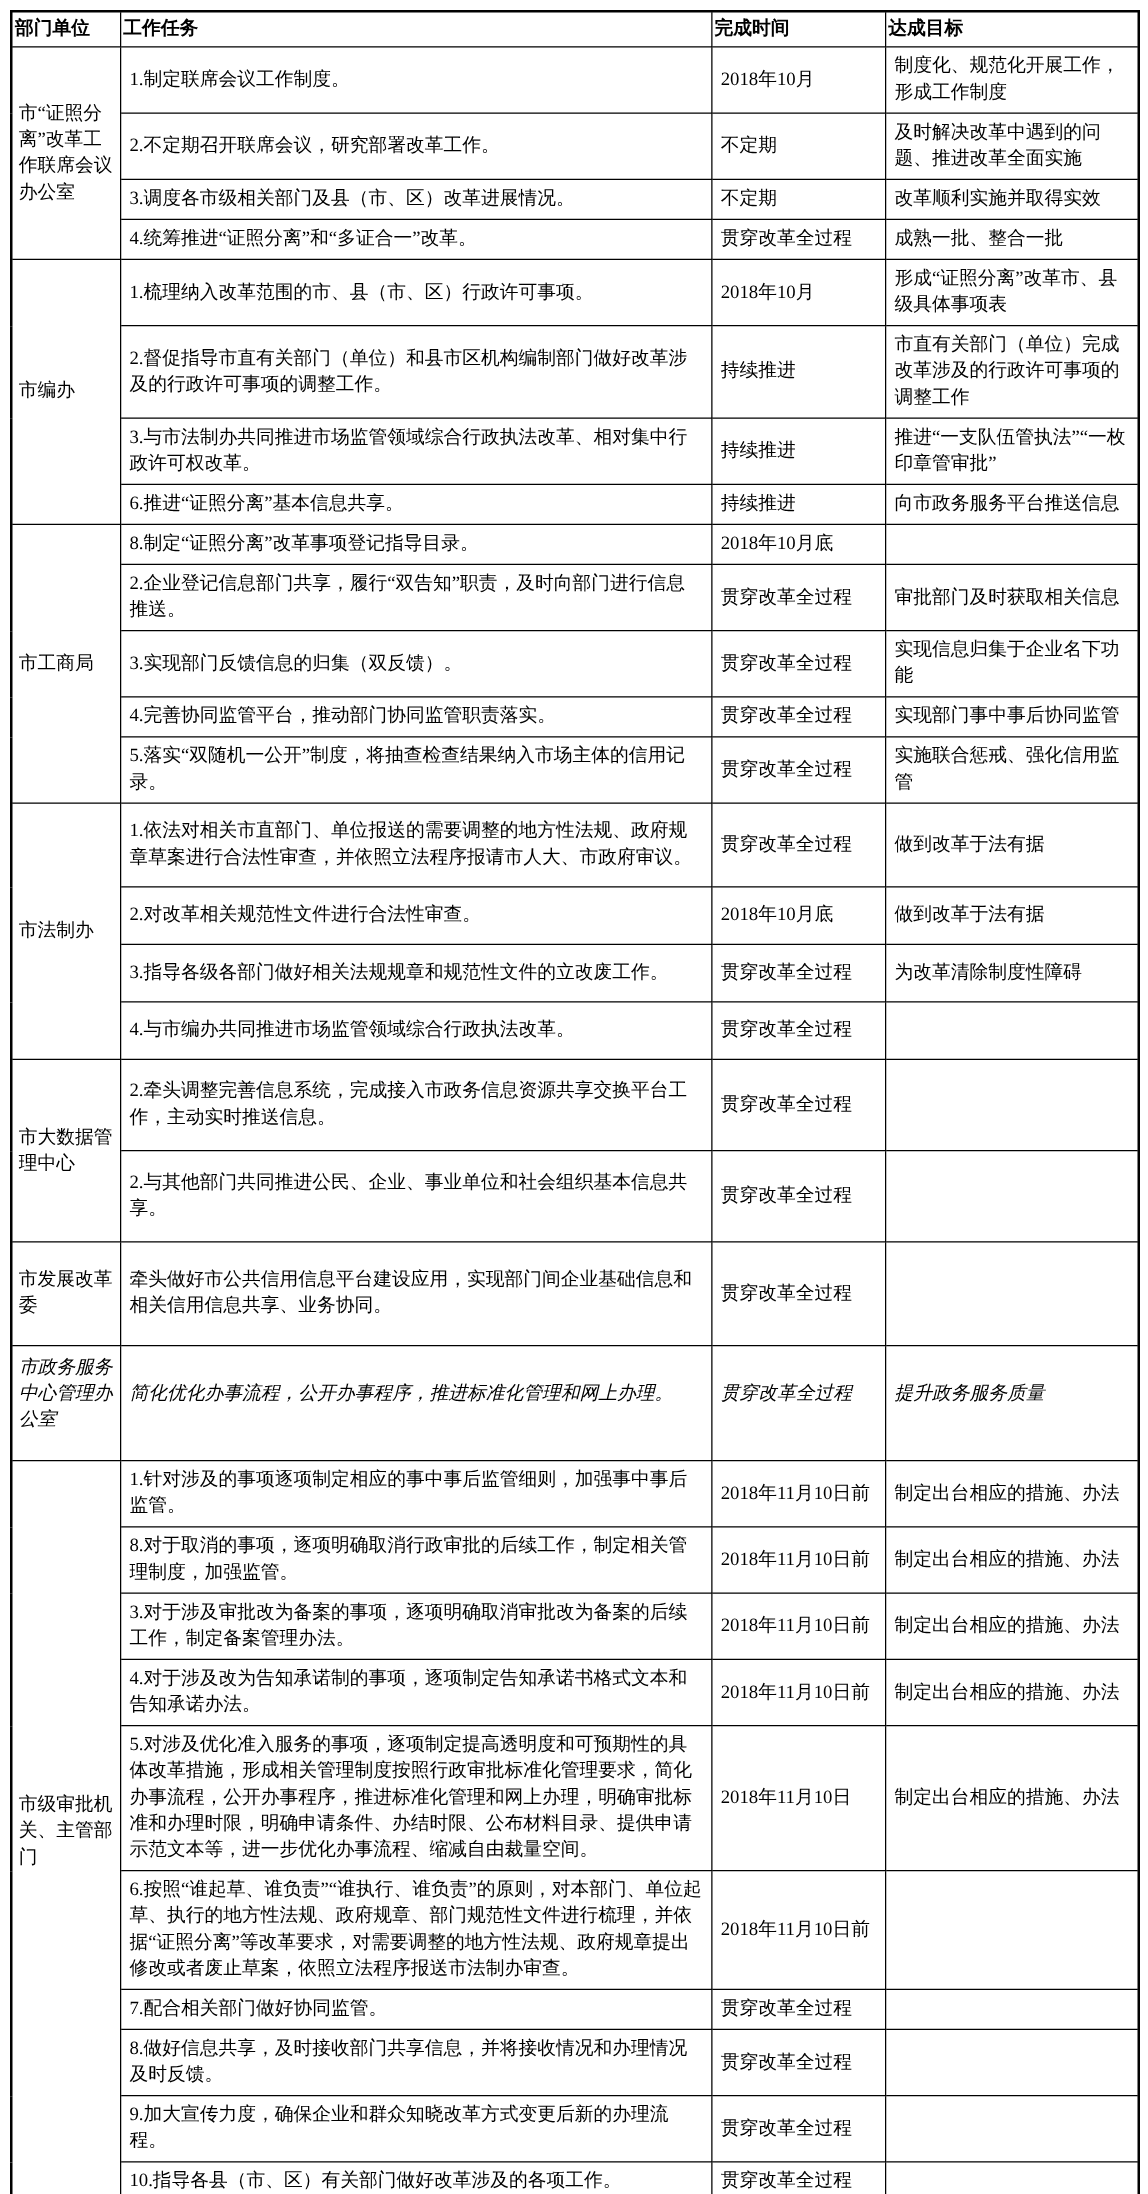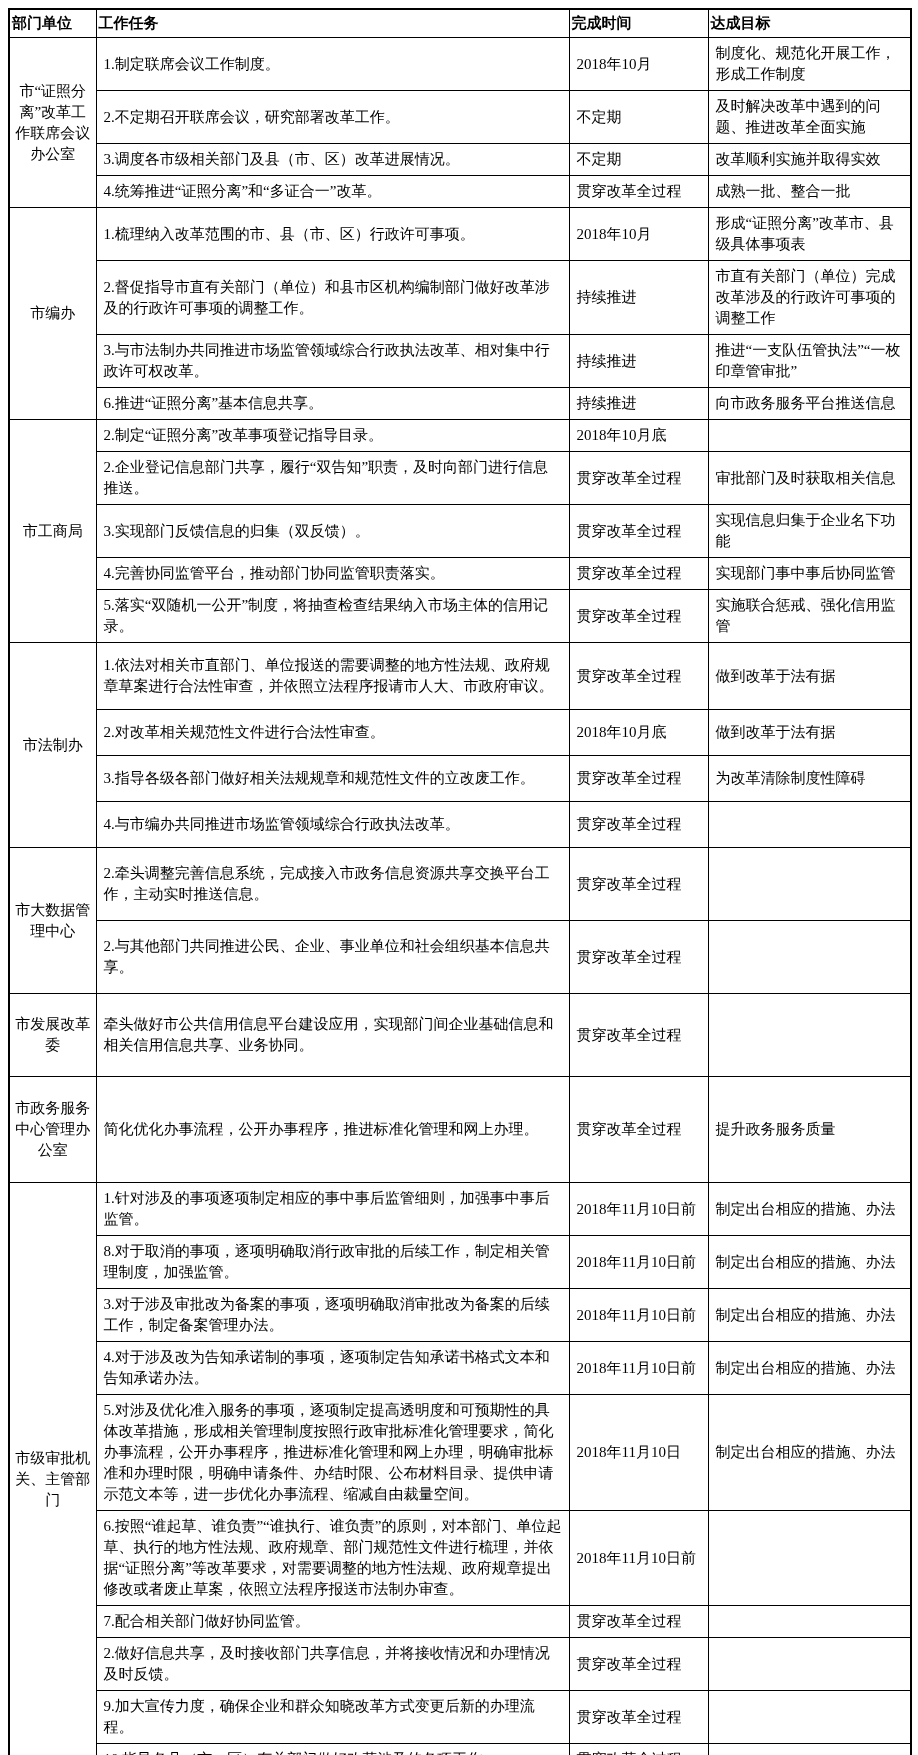--- a/index.html
+++ b/index.html
@@ -38,30 +38,30 @@
     font-weight: bold;
     text-align: left;
     padding: 3px 2px;
     font-size: 15px;
   }
   td {
     padding: 5px 7px;
     text-align: left;
   }
   td.dept {
-    text-align: center;
+    text-align: left;
     padding: 5px 5px;
     font-weight: normal;
   }
   td.time { padding-right: 4px; }
   
   tr.s3 td { padding-top: 12px; padding-bottom: 12px; }
   tr.s4 td { padding-top: 15px; padding-bottom: 15px; }
   tr.s5 td { padding-top: 20px; padding-bottom: 20px; }
-  tr.s6 td { padding-top: 21px; padding-bottom: 21px; }
+  tr.s6 td { padding-top: 7px; padding-bottom: 21px; font-style: italic; }
 </style>
 </head>
 <body>
 
 <div class="page">
   <table class="work-plan">
     <colgroup>
       <col class="c-dept">
       <col class="c-task">
       <col class="c-time">
@@ -113,21 +113,21 @@
     <td class="time">持续推进</td>
     <td class="goal">推进“一支队伍管执法”“一枚印章管审批”</td>
   </tr>
         <tr class="s1">
     <td class="task">6.推进“证照分离”基本信息共享。</td>
     <td class="time">持续推进</td>
     <td class="goal">向市政务服务平台推送信息</td>
   </tr>
         <tr class="s2">
     <td class="dept" rowspan="5">市工商局</td>
-          <td class="task">2.制定“证照分离”改革事项登记指导目录。</td>
+          <td class="task">8.制定“证照分离”改革事项登记指导目录。</td>
     <td class="time">2018年10月底</td>
     <td class="goal"></td>
   </tr>
         <tr class="s2">
     <td class="task">2.企业登记信息部门共享，履行“双告知”职责，及时向部门进行信息推送。</td>
     <td class="time">贯穿改革全过程</td>
     <td class="goal">审批部门及时获取相关信息</td>
   </tr>
         <tr class="s2">
     <td class="task">3.实现部门反馈信息的归集（双反馈）。</td>
@@ -218,21 +218,21 @@
     <td class="task">6.按照“谁起草、谁负责”“谁执行、谁负责”的原则，对本部门、单位起草、执行的地方性法规、政府规章、部门规范性文件进行梳理，并依据“证照分离”等改革要求，对需要调整的地方性法规、政府规章提出修改或者废止草案，依照立法程序报送市法制办审查。</td>
     <td class="time">2018年11月10日前</td>
     <td class="goal"></td>
   </tr>
         <tr class="s7">
     <td class="task">7.配合相关部门做好协同监管。</td>
     <td class="time">贯穿改革全过程</td>
     <td class="goal"></td>
   </tr>
         <tr class="s7">
-    <td class="task">2.做好信息共享，及时接收部门共享信息，并将接收情况和办理情况及时反馈。</td>
+    <td class="task">8.做好信息共享，及时接收部门共享信息，并将接收情况和办理情况及时反馈。</td>
     <td class="time">贯穿改革全过程</td>
     <td class="goal"></td>
   </tr>
         <tr class="s7">
     <td class="task">9.加大宣传力度，确保企业和群众知晓改革方式变更后新的办理流程。</td>
     <td class="time">贯穿改革全过程</td>
     <td class="goal"></td>
   </tr>
         <tr class="s7">
     <td class="task">10.指导各县（市、区）有关部门做好改革涉及的各项工作。</td>

